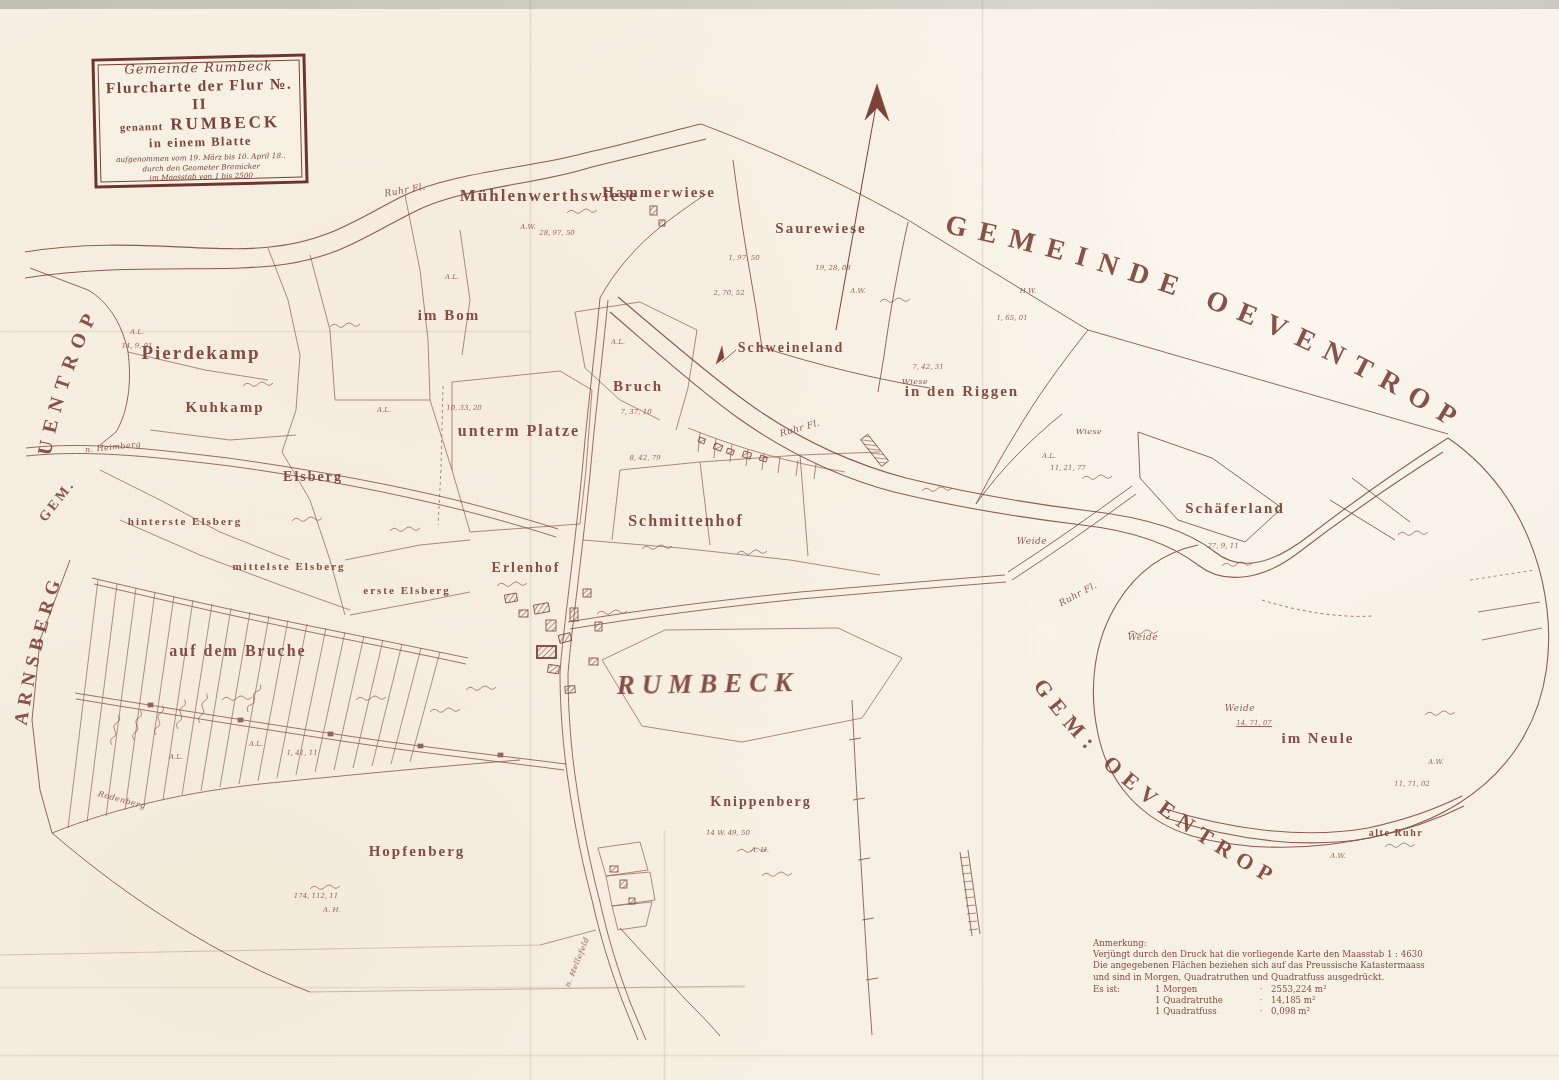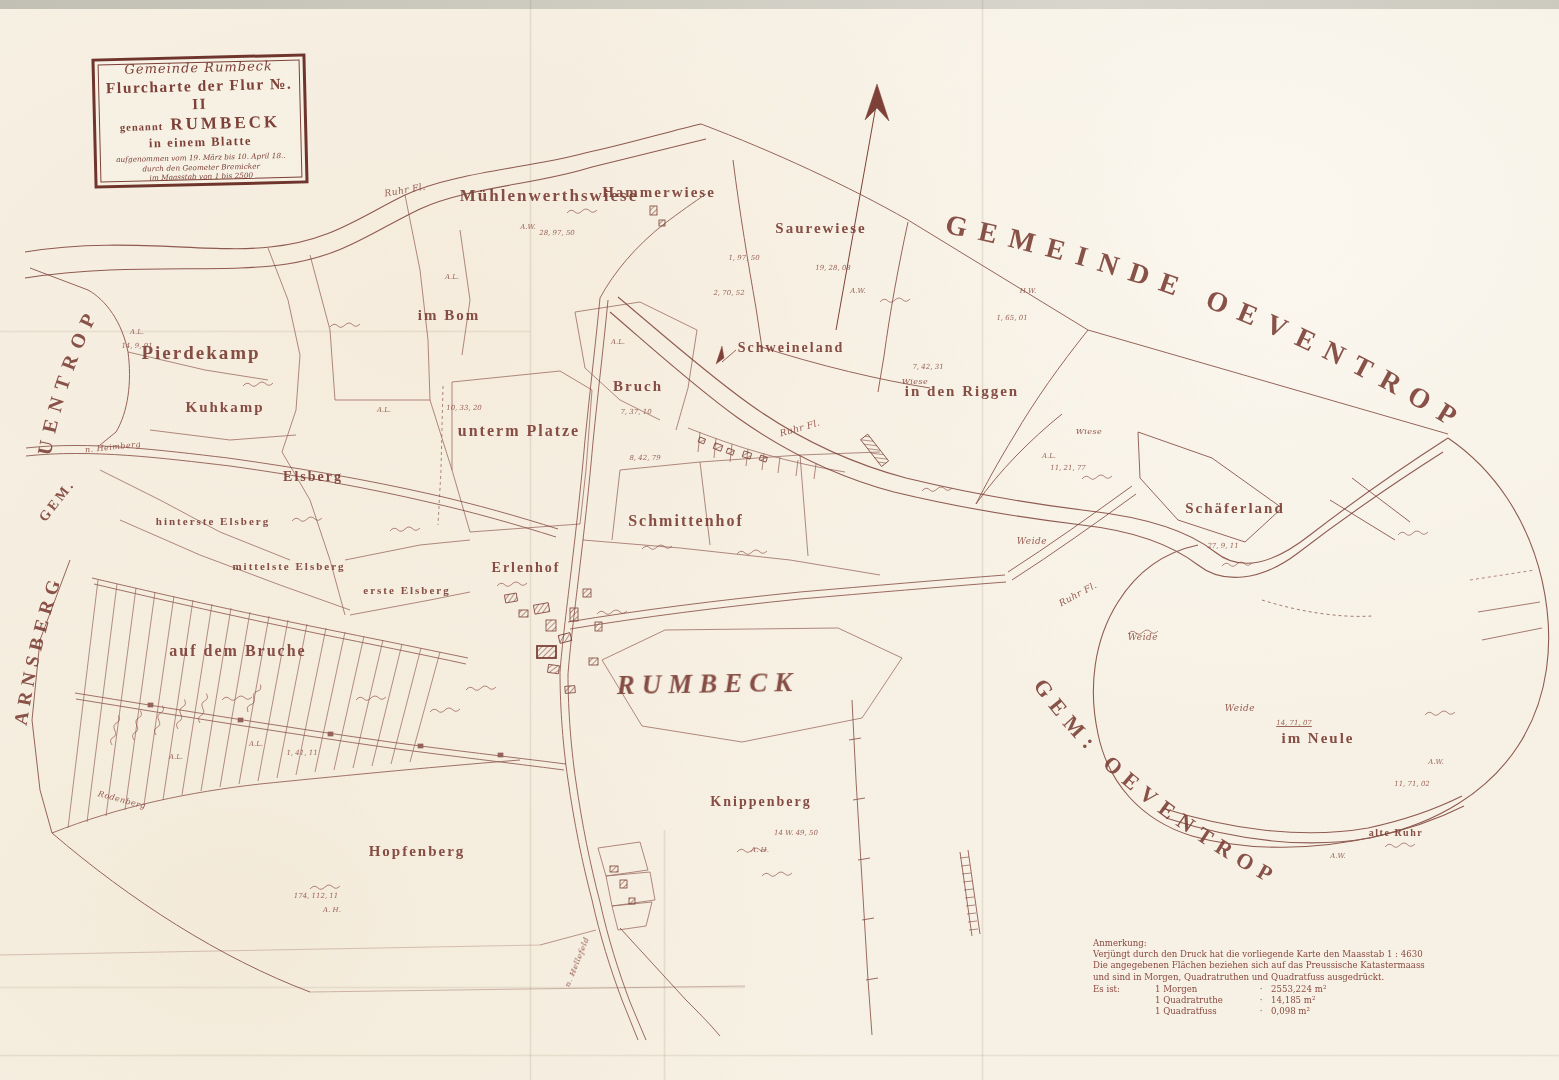--- a/index.html
+++ b/index.html
@@ -302,21 +302,21 @@
   <span class="pl" style="left:659px;top:192px;font-size:15px;transform:translate(-50%,-50%);">Hammerwiese</span>
   <span class="pl" style="left:821px;top:228px;font-size:15px;transform:translate(-50%,-50%);">Saurewiese</span>
   <span class="pl" style="left:449px;top:315px;font-size:15px;transform:translate(-50%,-50%);">im Bom</span>
   <span class="pl" style="left:201px;top:353px;font-size:19px;transform:translate(-50%,-50%);font-family:Liberation Serif, serif;">Pierdekamp</span>
   <span class="pl" style="left:225px;top:407px;font-size:15px;transform:translate(-50%,-50%);">Kuhkamp</span>
   <span class="pl" style="left:791px;top:348px;font-size:14px;transform:translate(-50%,-50%);">Schweineland</span>
   <span class="pl" style="left:962px;top:391px;font-size:15px;transform:translate(-50%,-50%);">in den Riggen</span>
   <span class="pl" style="left:638px;top:386px;font-size:15px;transform:translate(-50%,-50%);">Bruch</span>
   <span class="pl" style="left:519px;top:431px;font-size:16px;transform:translate(-50%,-50%);">unterm Platze</span>
   <span class="pl" style="left:313px;top:477px;font-size:14px;transform:translate(-50%,-50%);">Elsberg</span>
-  <span class="pl" style="left:185px;top:521px;font-size:11px;transform:translate(-50%,-50%);margin-left:28px;">hinterste Elsberg</span>
+  <span class="pl" style="left:185px;top:521px;font-size:11px;transform:translate(-50%,-50%);">hinterste Elsberg</span>
   <span class="pl" style="left:289px;top:566px;font-size:11px;transform:translate(-50%,-50%);">mittelste Elsberg</span>
   <span class="pl" style="left:407px;top:590px;font-size:11px;transform:translate(-50%,-50%);">erste Elsberg</span>
   <span class="pl" style="left:686px;top:521px;font-size:16px;transform:translate(-50%,-50%);">Schmittenhof</span>
   <span class="pl" style="left:526px;top:568px;font-size:14px;transform:translate(-50%,-50%);">Erlenhof</span>
   <span class="pl" style="left:1223px;top:508px;font-size:15px;transform:translate(-50%,-50%);margin-left:12px;">Schäferland</span>
   <span class="pl" style="left:238px;top:651px;font-size:16px;transform:translate(-50%,-50%);">auf dem Bruche</span>
   <span class="pl" style="left:708px;top:684px;font-size:27px;letter-spacing:7px;font-style:italic;transform:translate(-50%,-50%) rotate(-1deg);">RUMBECK</span>
   <span class="pl" style="left:761px;top:802px;font-size:14px;transform:translate(-50%,-50%);">Knippenberg</span>
   <span class="pl" style="left:417px;top:851px;font-size:15px;transform:translate(-50%,-50%);">Hopfenberg</span>
   <span class="pl" style="left:1318px;top:738px;font-size:15px;transform:translate(-50%,-50%);">im Neule</span>
@@ -346,25 +346,25 @@
   <span class="ann" style="left:858px;top:291px;">A.W.</span>
   <span class="ann" style="left:928px;top:367px;">7, 42, 31</span>
   <span class="ann" style="left:729px;top:293px;">2, 70, 52</span>
   <span class="ann" style="left:1028px;top:291px;">H.W.</span>
   <span class="ann" style="left:1002px;top:318px;margin-left:10px;">1, 65, 01</span>
   <span class="ann" style="left:1049px;top:456px;">A.L.</span>
   <span class="ann" style="left:1068px;top:468px;">11, 21, 77</span>
   <span class="ann" style="left:176px;top:757px;">A.L.</span>
   <span class="ann" style="left:256px;top:744px;">A.L.</span>
   <span class="ann" style="left:302px;top:753px;">1, 41, 11</span>
-  <span class="ann" style="left:796px;top:833px;">14 W. 49, 50</span>
+  <span class="ann" style="left:728px;top:833px;">14 W. 49, 50</span>
   <span class="ann" style="left:760px;top:850px;">A. H.</span>
   <span class="ann" style="left:316px;top:896px;">174, 112, 11</span>
   <span class="ann" style="left:332px;top:910px;">A. H.</span>
-  <span class="ann" style="left:1294px;top:723px;text-decoration:underline;">14, 71, 07</span>
+  <span class="ann" style="left:1254px;top:723px;text-decoration:underline;">14, 71, 07</span>
   <span class="ann" style="left:1436px;top:762px;">A.W.</span>
   <span class="ann" style="left:1412px;top:784px;">11, 71, 02</span>
   <span class="ann" style="left:1338px;top:856px;">A.W.</span>
   <span class="ann" style="left:1223px;top:546px;">27, 9, 11</span>
   <span class="ann" style="left:645px;top:458px;">8, 42, 79</span>
   <span class="ann" style="left:636px;top:412px;">7, 37, 10</span>
   <span class="ann" style="left:618px;top:342px;">A.L.</span>
 
   <div class="note">
     <div>Anmerkung:</div>

